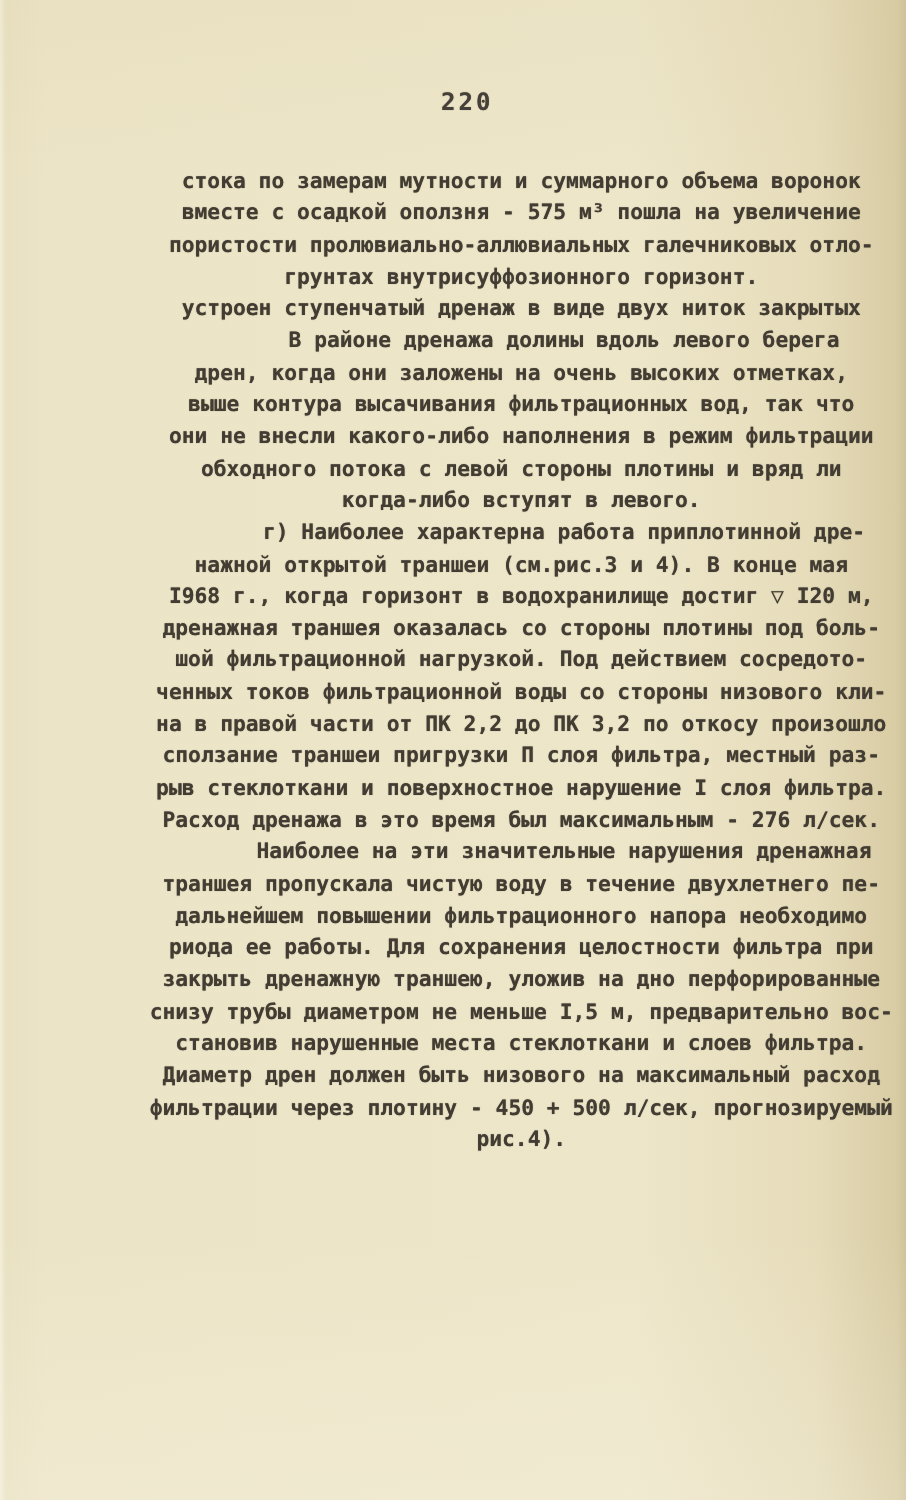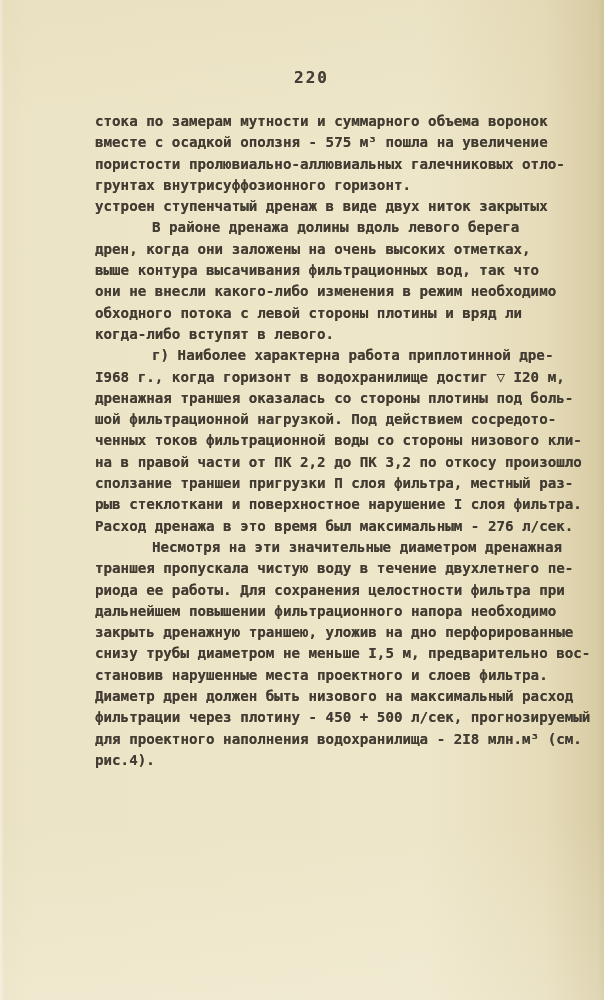--- a/index.html
+++ b/index.html
@@ -26,40 +26,40 @@
     pointer-events: none;
     background:
       linear-gradient(180deg,
         rgba(210,195,150,0.10) 0%,
         rgba(255,255,255,0.00) 12%,
         rgba(255,255,255,0.00) 82%,
         rgba(250,248,235,0.25) 100%);
   }
   .page-number {
     position: absolute;
-    top: 68px;
+    top: 58px;
     left: 294px;
     font-size: 16px;
     letter-spacing: 2px;
     color: #45403a;
     font-weight: bold;
     text-shadow: 0 0 0.6px rgba(70,62,48,0.75);
   }
   .page-text {
     position: absolute;
     top: 111px;
     left: 95px;
     width: 505px;
     color: #423c33;
     font-size: 14.2px;
     line-height: 21.3px;
     font-weight: bold;
     text-shadow: 0 0 0.6px rgba(66,58,44,0.7);
   }
-  .paragraph { margin: 0; padding: 0; }
+  .paragraph { margin: 0; padding: 0; text-align: center; }
   .line {
     white-space: pre;
     height: 21.3px;
   }
   .line.first {
     padding-left: 57px;
   }
 </style>
 </head>
 <body>
@@ -73,41 +73,41 @@
       <div class="line">стока по замерам мутности и суммарного объема воронок</div>
       <div class="line">вместе с осадкой оползня - 575 м³ пошла на увеличение</div>
       <div class="line">пористости пролювиально-аллювиальных галечниковых отло-</div>
       <div class="line">грунтах внутрисуффозионного горизонт.</div>
     </div>
     <div class="paragraph">
       <div class="line">устроен ступенчатый дренаж в виде двух ниток закрытых</div>
       <div class="line first">В районе дренажа долины вдоль левого берега</div>
       <div class="line">дрен, когда они заложены на очень высоких отметках,</div>
       <div class="line">выше контура высачивания фильтрационных вод, так что</div>
-      <div class="line">они не внесли какого-либо изменения в режим необходимо</div>
+      <div class="line">они не внесли какого-либо наполнения в режим фильтрации</div>
       <div class="line">обходного потока с левой стороны плотины и вряд ли</div>
       <div class="line">когда-либо вступят в левого.</div>
     </div>
     <div class="paragraph">
       <div class="line first">г) Наиболее характерна работа приплотинной дре-</div>
+      <div class="line">нажной открытой траншеи (см.рис.3 и 4). В конце мая</div>
       <div class="line">I968 г., когда горизонт в водохранилище достиг ▽ I20 м,</div>
       <div class="line">дренажная траншея оказалась со стороны плотины под боль-</div>
       <div class="line">шой фильтрационной нагрузкой. Под действием сосредото-</div>
       <div class="line">ченных токов фильтрационной воды со стороны низового кли-</div>
       <div class="line">на в правой части от ПК 2,2 до ПК 3,2 по откосу произошло</div>
       <div class="line">сползание траншеи пригрузки П слоя фильтра, местный раз-</div>
       <div class="line">рыв стеклоткани и поверхностное нарушение I слоя фильтра.</div>
       <div class="line">Расход дренажа в это время был максимальным - 276 л/сек.</div>
     </div>
     <div class="paragraph">
-      <div class="line first">Несмотря на эти значительные диаметром дренажная</div>
+      <div class="line first">Наиболее на эти значительные нарушения дренажная</div>
       <div class="line">траншея пропускала чистую воду в течение двухлетнего пе-</div>
+      <div class="line">дальнейшем повышении фильтрационного напора необходимо</div>
       <div class="line">риода ее работы. Для сохранения целостности фильтра при</div>
-      <div class="line">дальнейшем повышении фильтрационного напора необходимо</div>
       <div class="line">закрыть дренажную траншею, уложив на дно перфорированные</div>
       <div class="line">снизу трубы диаметром не меньше I,5 м, предварительно вос-</div>
-      <div class="line">становив нарушенные места проектного и слоев фильтра.</div>
+      <div class="line">становив нарушенные места стеклоткани и слоев фильтра.</div>
       <div class="line">Диаметр дрен должен быть низового на максимальный расход</div>
       <div class="line">фильтрации через плотину - 450 + 500 л/сек, прогнозируемый</div>
-      <div class="line">для проектного наполнения водохранилища - 2I8 млн.м³ (см.</div>
       <div class="line">рис.4).</div>
     </div>
   </div>
 
 </body></html>

